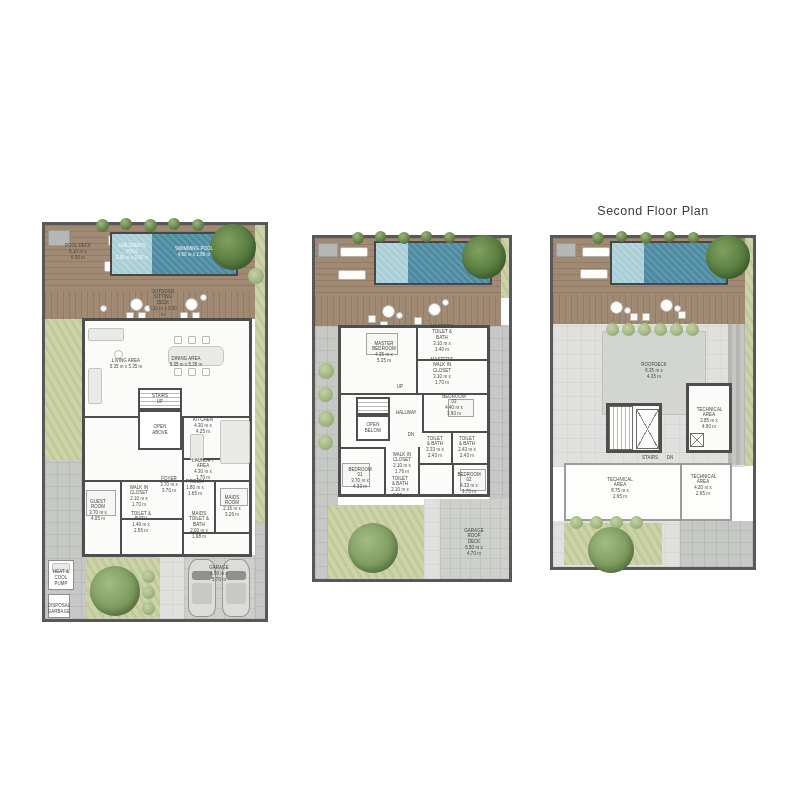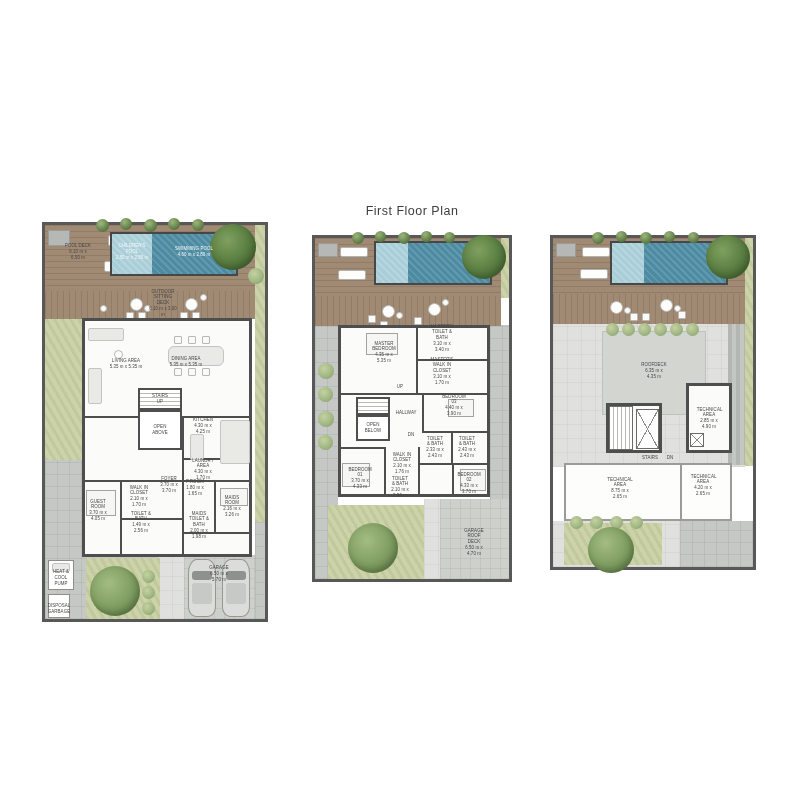--- a/index.html
+++ b/index.html
@@ -61,21 +61,21 @@
   .rl .n,.rl .d{display:block;}
   .rl.light{color:#f3f8f9;}
   .w44{width:44px;} .w40{width:40px;} .w36{width:36px;} .w34{width:34px;}
   .w30{width:30px;} .w28{width:28px;} .w26{width:26px;} .w20{width:20px;} .w16{width:16px;}
 </style>
 </head>
 <body>
 
 <div class="canvas">
 
-  <div class="plan-title t2">First Floor Plan</div>
+  <div class="plan-title t3">Second Floor Plan</div>
 
   <div class="plan" style="left:42px;top:222px;width:226px;height:400px;">
     <div class="lot"></div>
     <div class="lawn" style="left:213px;top:3px;width:10px;height:298px;"></div>
     <div class="pave" style="left:213px;top:300px;width:10px;height:97px;"></div>
     <div class="lawn" style="left:3px;top:96px;width:38px;height:142px;"></div>
     <div class="pave" style="left:3px;top:238px;width:38px;height:159px;"></div>
     <div class="pave" style="left:3px;top:333px;width:210px;height:64px;"></div>
 
     <div class="deck-h" style="left:3px;top:3px;width:210px;height:66px;"></div>

